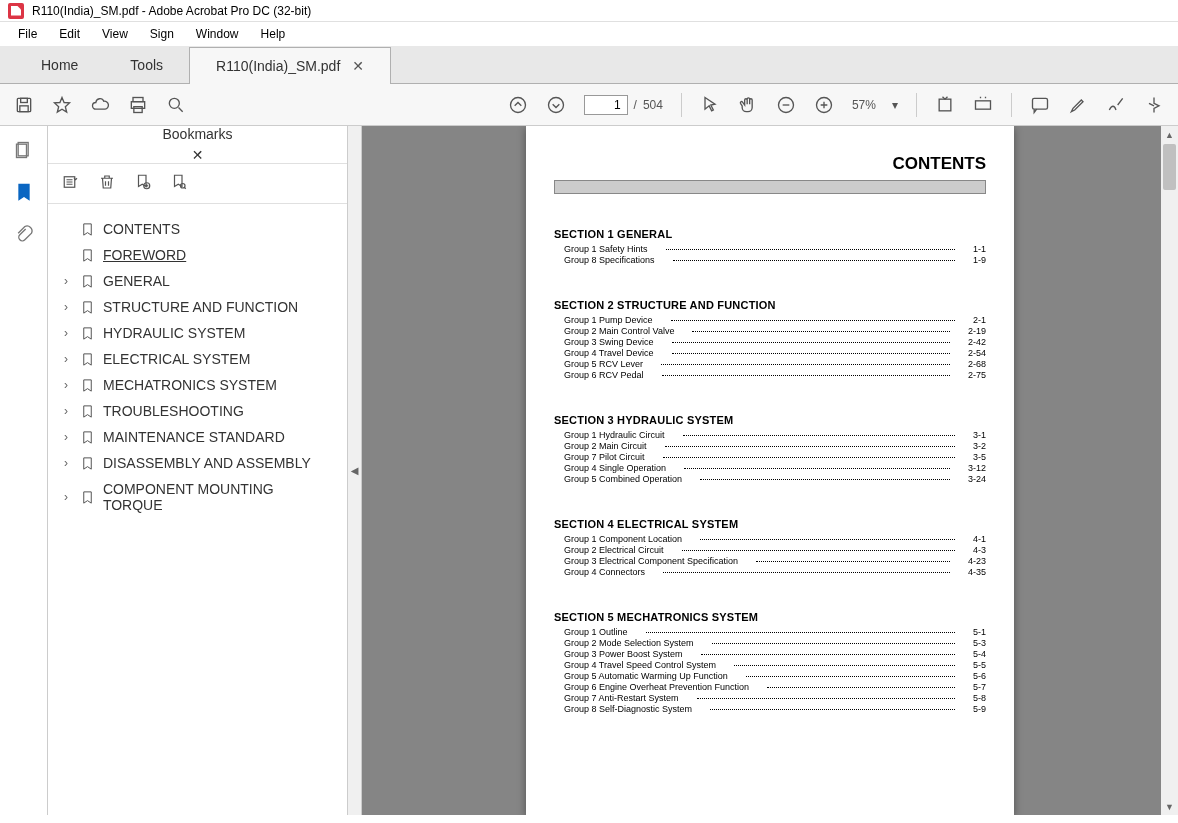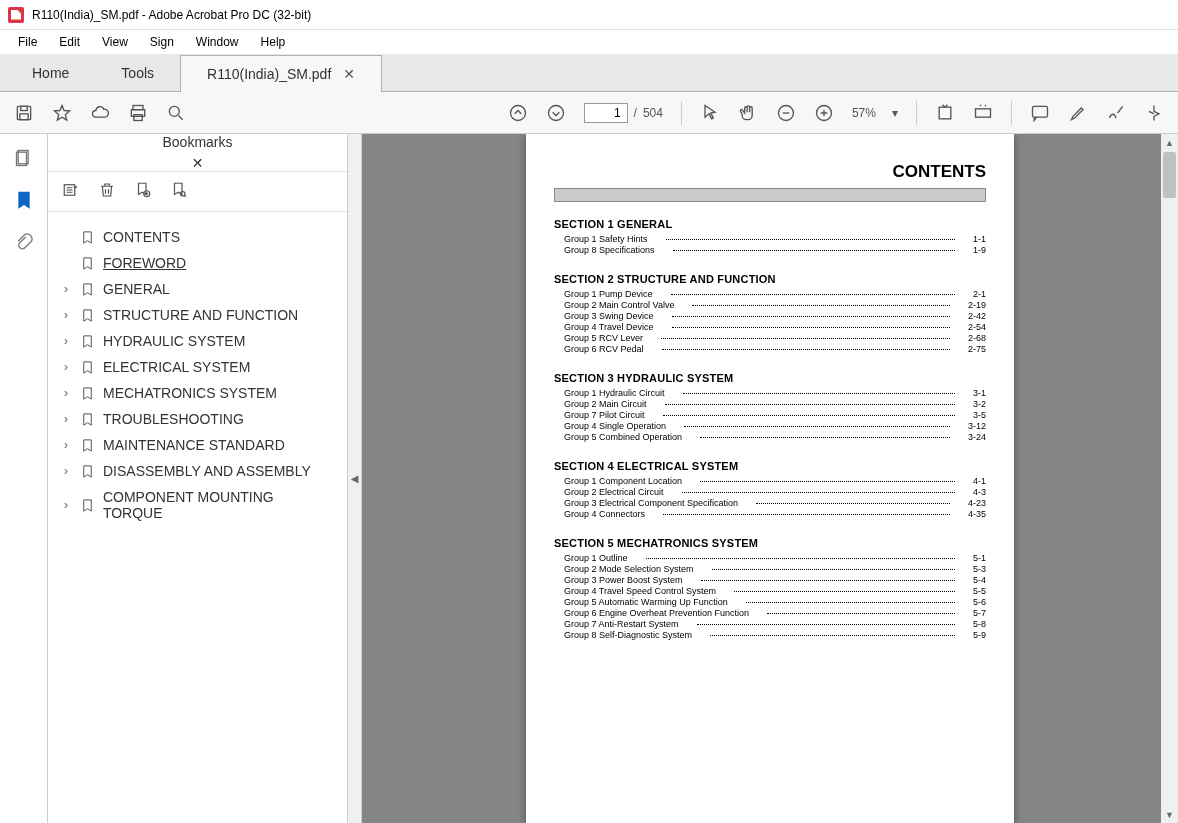--- a/index.html
+++ b/index.html
@@ -1,26 +1,26 @@
 <!DOCTYPE html>
 <html><head>
 <meta charset="utf-8">
 <style>
 * { margin:0; padding:0; box-sizing:border-box; font-family:"Segoe UI",Arial,sans-serif; }
 body { width:1178px; height:823px; background:#fff; overflow:hidden; position:relative; }
 
-.titlebar { height:30px; display:flex; align-items:center; padding:0 8px; gap:8px; border-bottom:1px solid #e0e0e0; }
+.titlebar { height:22px; display:flex; align-items:center; padding:0 8px; gap:8px; border-bottom:1px solid #e0e0e0; }
 .titlebar .appicon { width:16px; height:16px; background:#dc3545; border-radius:2px; position:relative; }
 .titlebar .appicon::after { content:""; position:absolute; inset:3px; background:#fff; clip-path:polygon(0 0,60% 0,100% 40%,100% 100%,0 100%); }
 .titlebar .title { font-size:12px; color:#000; }
 
 .menubar { height:24px; display:flex; align-items:center; padding:0 8px; gap:2px; }
 .menubar span { font-size:12px; padding:2px 10px; color:#000; cursor:default; }
 
-.tabbar { height:38px; background:#e8e8e8; border-bottom:1px solid #b0b0b0; display:flex; align-items:flex-end; padding:0 6px; }
+.tabbar { height:38px; background:#e8e8e8; border-bottom:1px solid #b0b0b0; display:flex; align-items:flex-end; padding:0 15px; }
 .apptab { font-size:14px; padding:10px 26px; color:#333; cursor:default; }
 .apptab.doc { background:#f7f7f7; border:1px solid #b0b0b0; border-bottom:none; display:flex; align-items:center; gap:12px; position:relative; top:1px; }
 .apptab.doc .x { font-size:14px; color:#555; }
 
 .toolbar { height:42px; background:#f7f7f7; border-bottom:1px solid #ccc; display:flex; align-items:center; padding:0 14px; gap:18px; }
 .toolbar .grp { display:flex; align-items:center; gap:18px; }
 .ticon { width:20px; height:20px; color:#555; display:flex; align-items:center; justify-content:center; }
 .ticon svg { width:20px; height:20px; stroke:#555; fill:none; stroke-width:1.6; }
 .spacer { flex:1; }
 .pagenum { display:flex; align-items:center; gap:6px; font-size:12px; color:#555; }
@@ -46,21 +46,21 @@
 .bmitem .chev { width:12px; color:#666; font-size:12px; display:flex; justify-content:center; }
 .bmitem svg { width:15px; height:15px; stroke:#555; fill:none; stroke-width:1.6; flex-shrink:0; }
 .bmitem.active span.lbl { text-decoration:underline; }
 
 .collapsebtn { width:14px; background:#f0f0f0; border-right:1px solid #ccc; display:flex; align-items:center; justify-content:center; color:#666; font-size:10px; }
 
 .docarea { flex:1; background:#858585; position:relative; overflow:hidden; display:flex; justify-content:center; }
 .page { width:488px; background:#fff; box-shadow:0 2px 8px rgba(0,0,0,0.4); margin-top:0; padding:28px 28px 10px 28px; font-family:Arial,sans-serif; color:#000; }
 .page h1 { text-align:right; font-size:17px; font-weight:700; margin-bottom:6px; }
 .page .rule { height:14px; background:#ccc; border:1px solid #888; margin-bottom:16px; }
-.section { margin-bottom:18px; }
+.section { margin-bottom:18px;margin-top:34px; }
 .section h2 { font-size:11px; font-weight:700; margin-bottom:4px; letter-spacing:0.2px; }
 .toc-row { display:flex; align-items:baseline; font-size:9px; margin:1px 0; gap:18px; }
 .toc-row .g { white-space:nowrap; margin-left:10px; }
 .toc-row .dots { flex:1; border-bottom:1px dotted #000; position:relative; top:-2px; }
 .toc-row .pn { white-space:nowrap; }
 
 .scrollbar { position:absolute; right:0; top:0; width:17px; height:100%; background:#f0f0f0; }
 .scrollbar .thumb { position:absolute; left:2px; width:13px; top:18px; height:46px; background:#c0c0c0; border-radius:2px; }
 .scrollbar .arr { position:absolute; left:0; width:17px; height:17px; display:flex; align-items:center; justify-content:center; font-size:9px; color:#666; }
 .scrollbar .arr.t { top:0; } .scrollbar .arr.b { bottom:0; }

